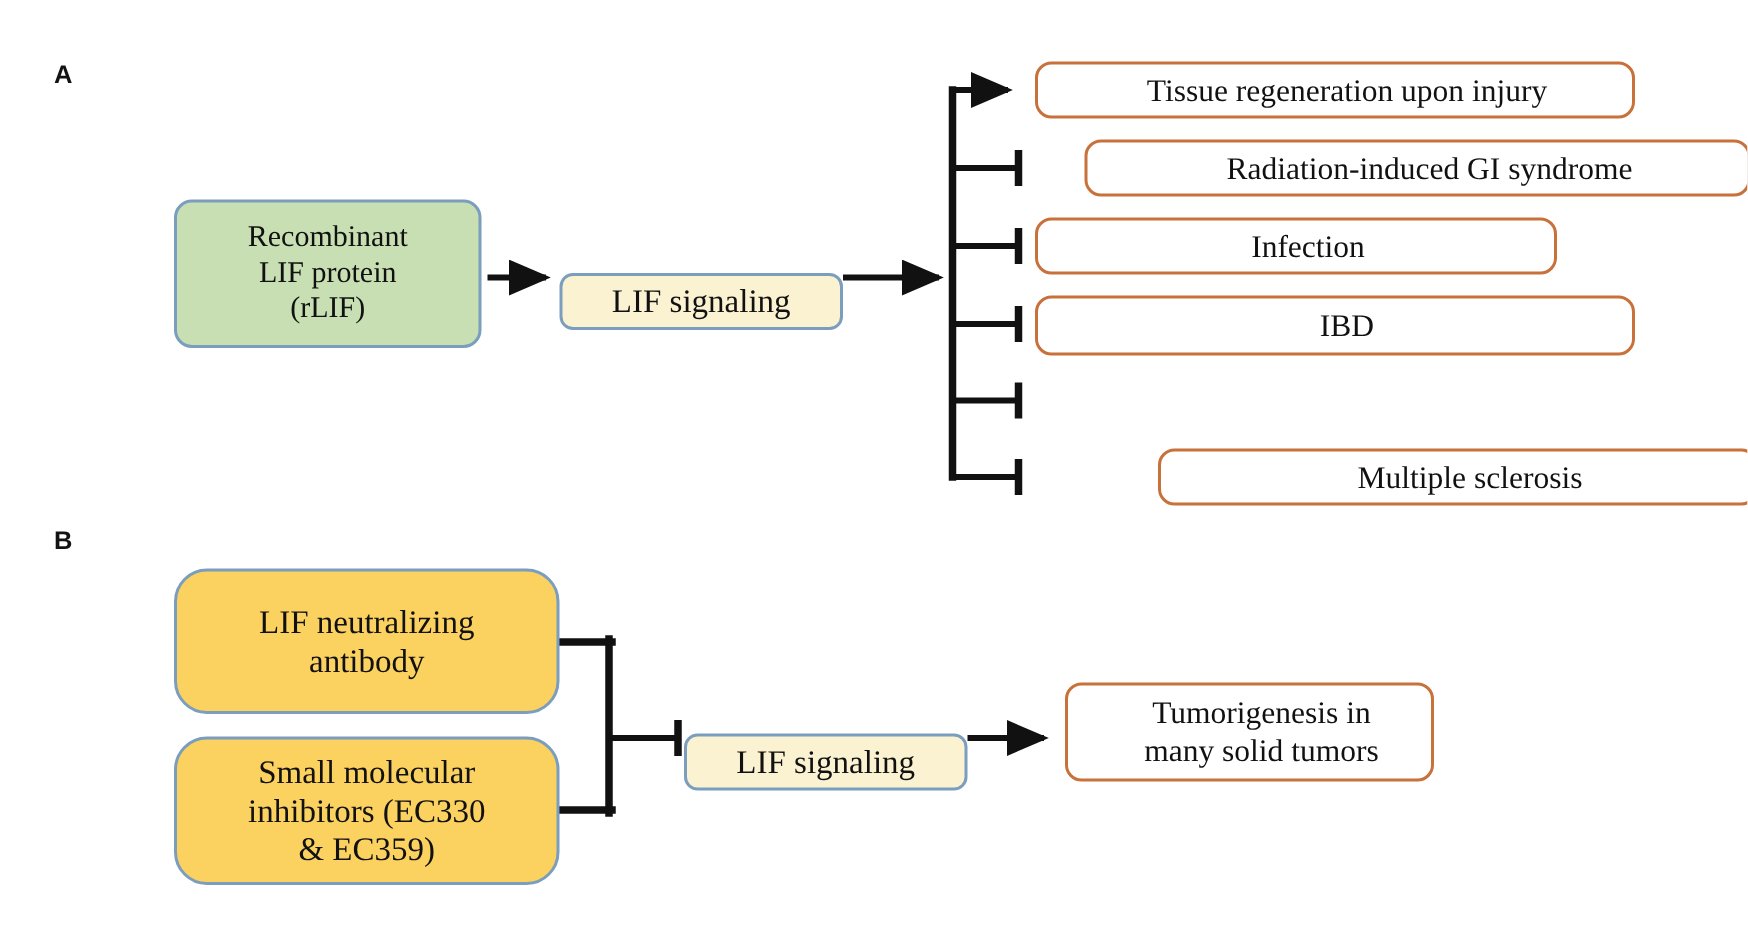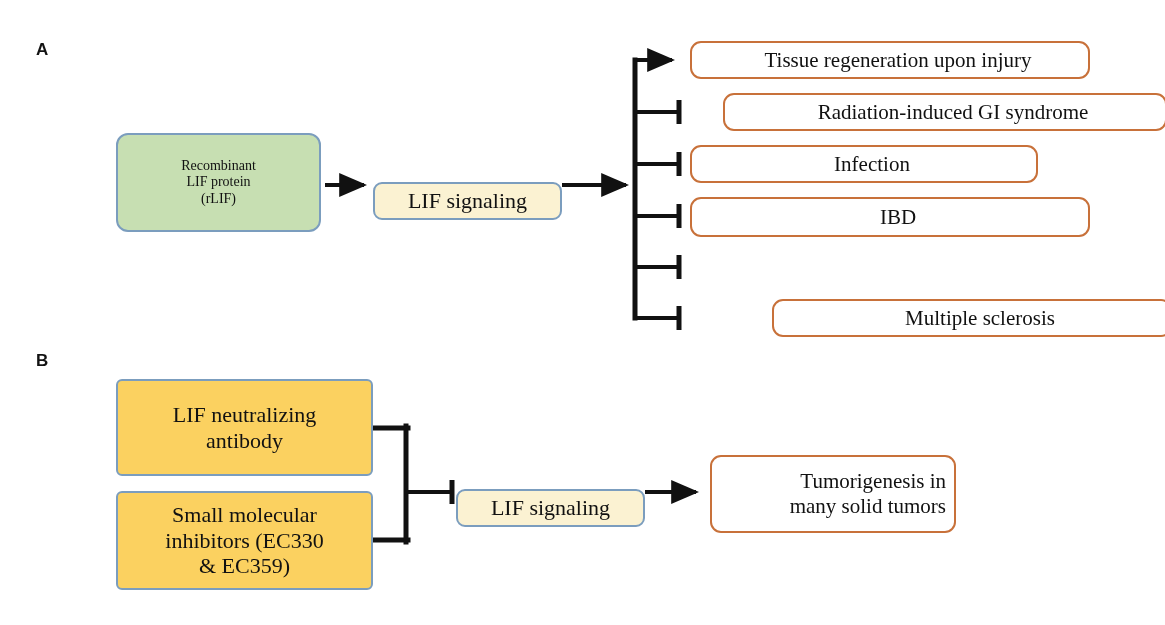--- a/index.html
+++ b/index.html
@@ -43,40 +43,40 @@
     justify-content: center;
     text-align: center;
     font-family: "Liberation Serif", serif;
     color: #111111;
     line-height: 1.18;
   }
   .node-green {
     background: #c7dfb2;
     border: 2px solid #7b9dbe;
     border-radius: 12px;
-    font-size: 14px;
+    font-size: 20px;
   }
   .node-signal {
     background: #fbf2d2;
     border: 2px solid #7b9dbe;
     border-radius: 9px;
     font-size: 22px;
     margin-top: 16px;
   }
   .node-outcome {
     background: #ffffff;
     border: 2px solid #c8713a;
     border-radius: 11px;
     font-size: 21px;
     padding-left: 16px;
   }
   .node-yellow {
     background: #fbd160;
     border: 2px solid #7b9dbe;
-    border-radius: 6px;
+    border-radius: 22px;
     font-size: 22px;
   }
   .node-inner {
     padding: 0 8px;
     width: 100%;
     white-space: pre-line;
   }
 </style>
 </head>
 <body>
@@ -190,18 +190,18 @@
   <div class="node node-yellow" style="left:116px; top:491px; width:257px; height:99px;">
     <span class="node-inner">Small molecular
 inhibitors (EC330
 &amp; EC359)</span>
   </div>
 
   <div class="node node-signal" style="left:456px; top:473px; width:189px; height:38px;">
     <span class="node-inner">LIF signaling</span>
   </div>
 
-  <div class="node node-outcome" style="left:710px; top:455px; width:246px; height:78px;text-align:right;">
+  <div class="node node-outcome" style="left:710px; top:455px; width:246px; height:66px;">
     <span class="node-inner">Tumorigenesis in
 many solid tumors</span>
   </div>
 
 </div>
 
 </body></html>

